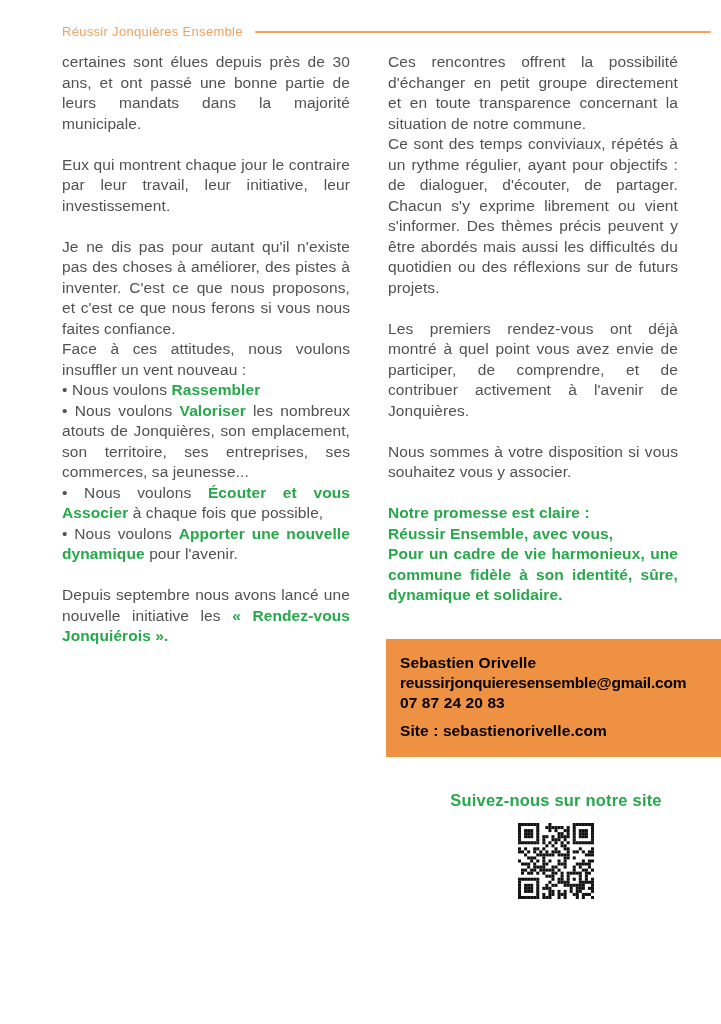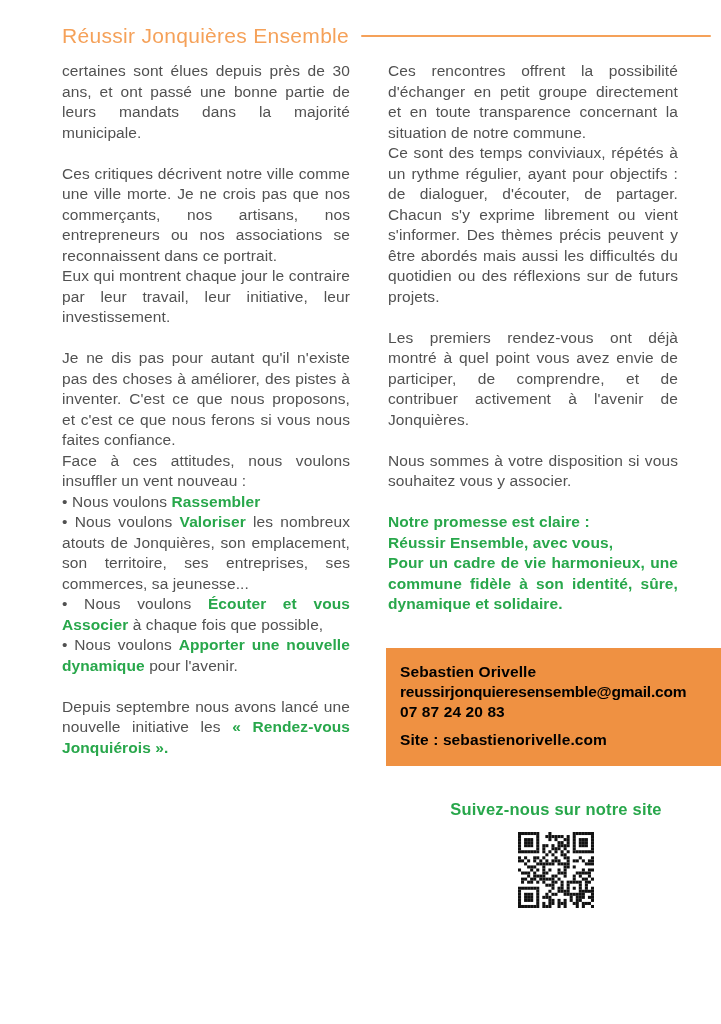--- a/index.html
+++ b/index.html
@@ -15,21 +15,21 @@
     width:721px;height:1024px;
     position:relative;overflow:hidden;
   }
   .page{width:721px;height:1024px;background:#fff;position:relative;}
   .hdr{
     display:flex;align-items:center;
     padding:24px 10px 0 62px;
   }
   .hdr-title{
     color:var(--accent-orange);
-    font-size:21px;font-weight:400;letter-spacing:.3px;
+    font-size:13px;font-weight:400;letter-spacing:.3px;
     white-space:nowrap;
   }
   .hdr-rule{
     flex:1;height:2px;background:var(--accent-orange);
     margin-left:12px;border-radius:1px;
   }
   .cols{
     display:flex;gap:38px;
     padding-left:62px;margin-top:13px;
   }
@@ -71,21 +71,20 @@
   <div class="hdr">
     <span class="hdr-title">Réussir Jonquières Ensemble</span>
     <span class="hdr-rule"></span>
   </div>
 
   <div class="cols">
 
     <div class="col col-left">
         <p class="para"><span class="">certaines sont élues depuis près de 30 ans, et ont passé une bonne partie de leurs mandats dans la majorité municipale.</span></p>
         <p class="para gap"></p>
-        <p class="para"><span class="">Ces critiques décrivent notre ville comme une ville morte. Je ne crois pas que nos commerçants, nos artisans, nos entrepreneurs ou nos associations se reconnaissent dans ce portrait.</span></p>
         <p class="para"><span class="">Eux qui montrent chaque jour le contraire par leur travail, leur initiative, leur investissement.</span></p>
         <p class="para gap"></p>
         <p class="para"><span class="">Je ne dis pas pour autant qu'il n'existe pas des choses à améliorer, des pistes à inventer. C'est ce que nous proposons, et c'est ce que nous ferons si vous nous faites confiance.</span></p>
         <p class="para"><span class="">Face à ces attitudes, nous voulons insuffler un vent nouveau :</span></p>
         <p class="para"><span class="">• Nous voulons </span><span class="greenb">Rassembler</span></p>
         <p class="para"><span class="">• Nous voulons </span><span class="greenb">Valoriser</span><span class=""> les nombreux atouts de Jonquières, son emplacement, son territoire, ses entreprises, ses commerces, sa jeunesse...</span></p>
         <p class="para"><span class="">• Nous voulons </span><span class="greenb">Écouter et vous Associer</span><span class=""> à chaque fois que possible,</span></p>
         <p class="para"><span class="">• Nous voulons </span><span class="greenb">Apporter une nouvelle dynamique</span><span class=""> pour l'avenir.</span></p>
         <p class="para gap"></p>
         <p class="para"><span class="">Depuis septembre nous avons lancé une nouvelle initiative les </span><span class="greenb">« Rendez-vous Jonquiérois ».</span></p>

